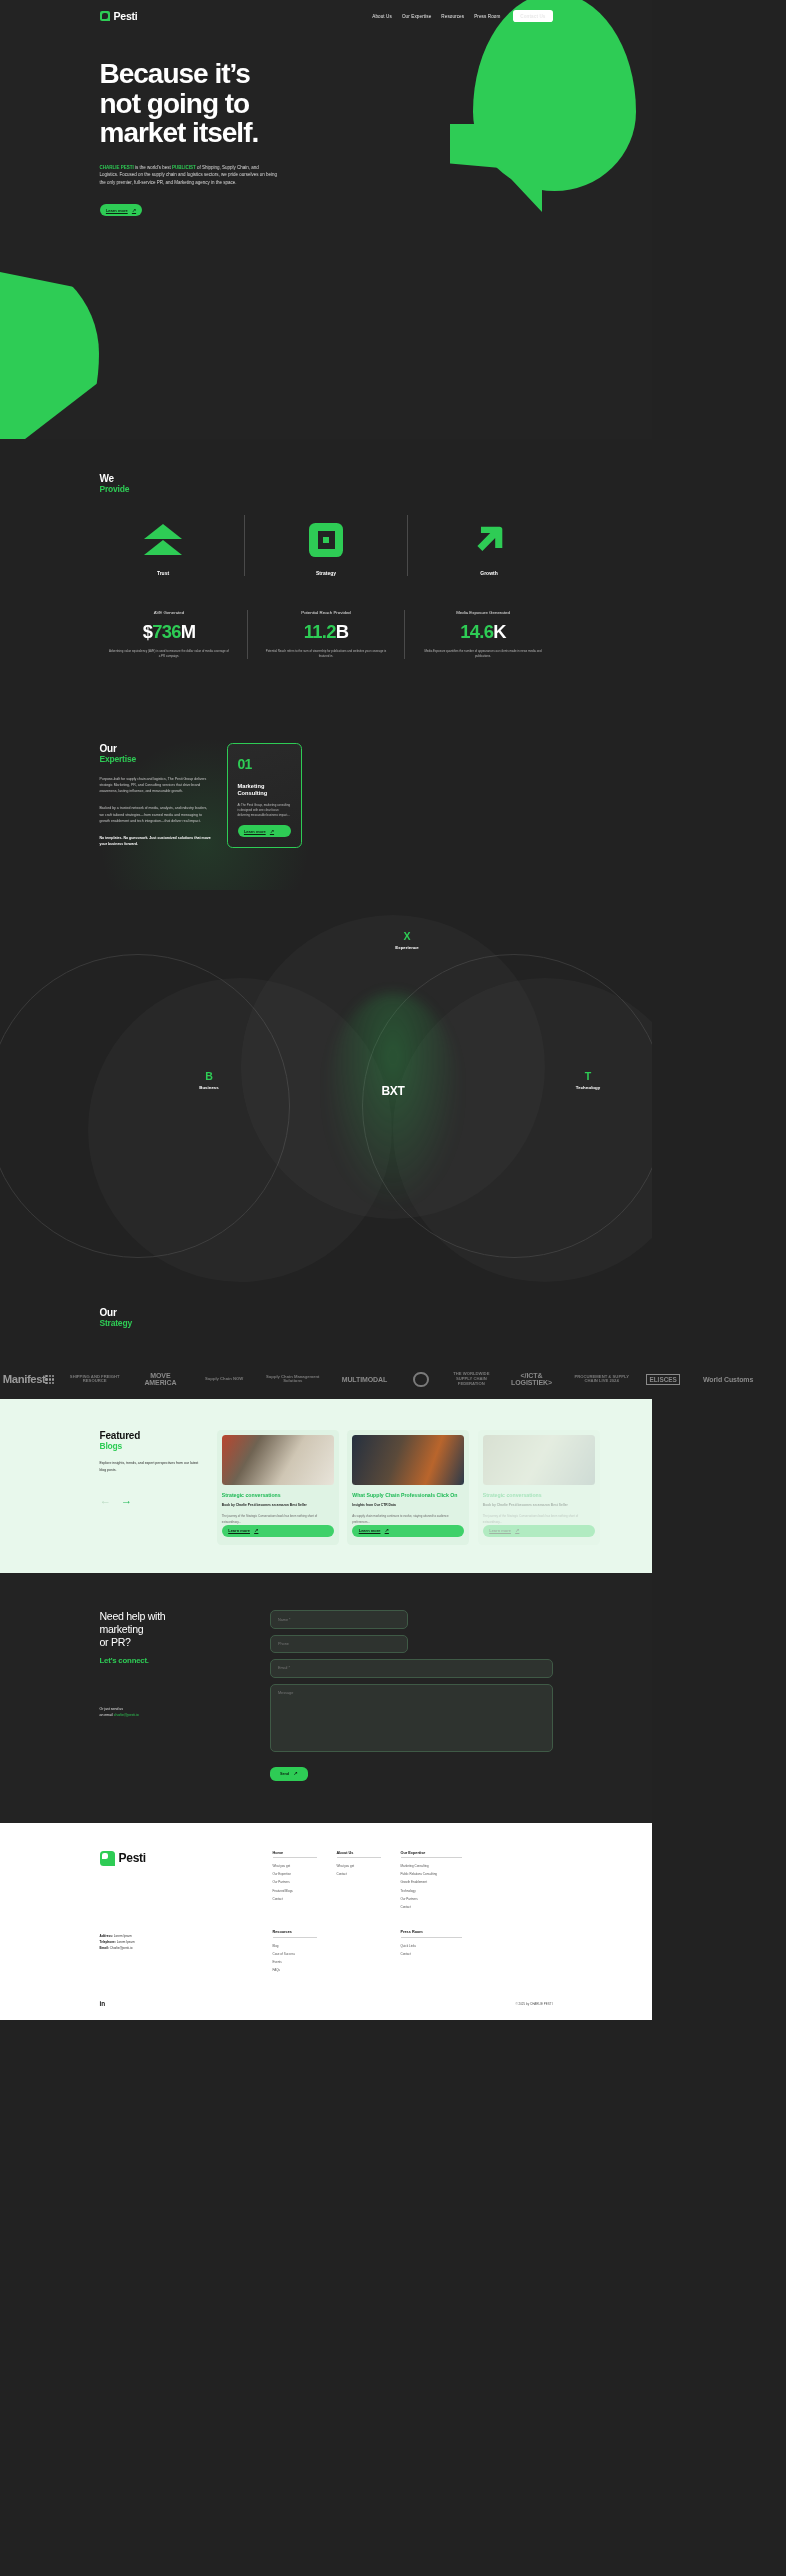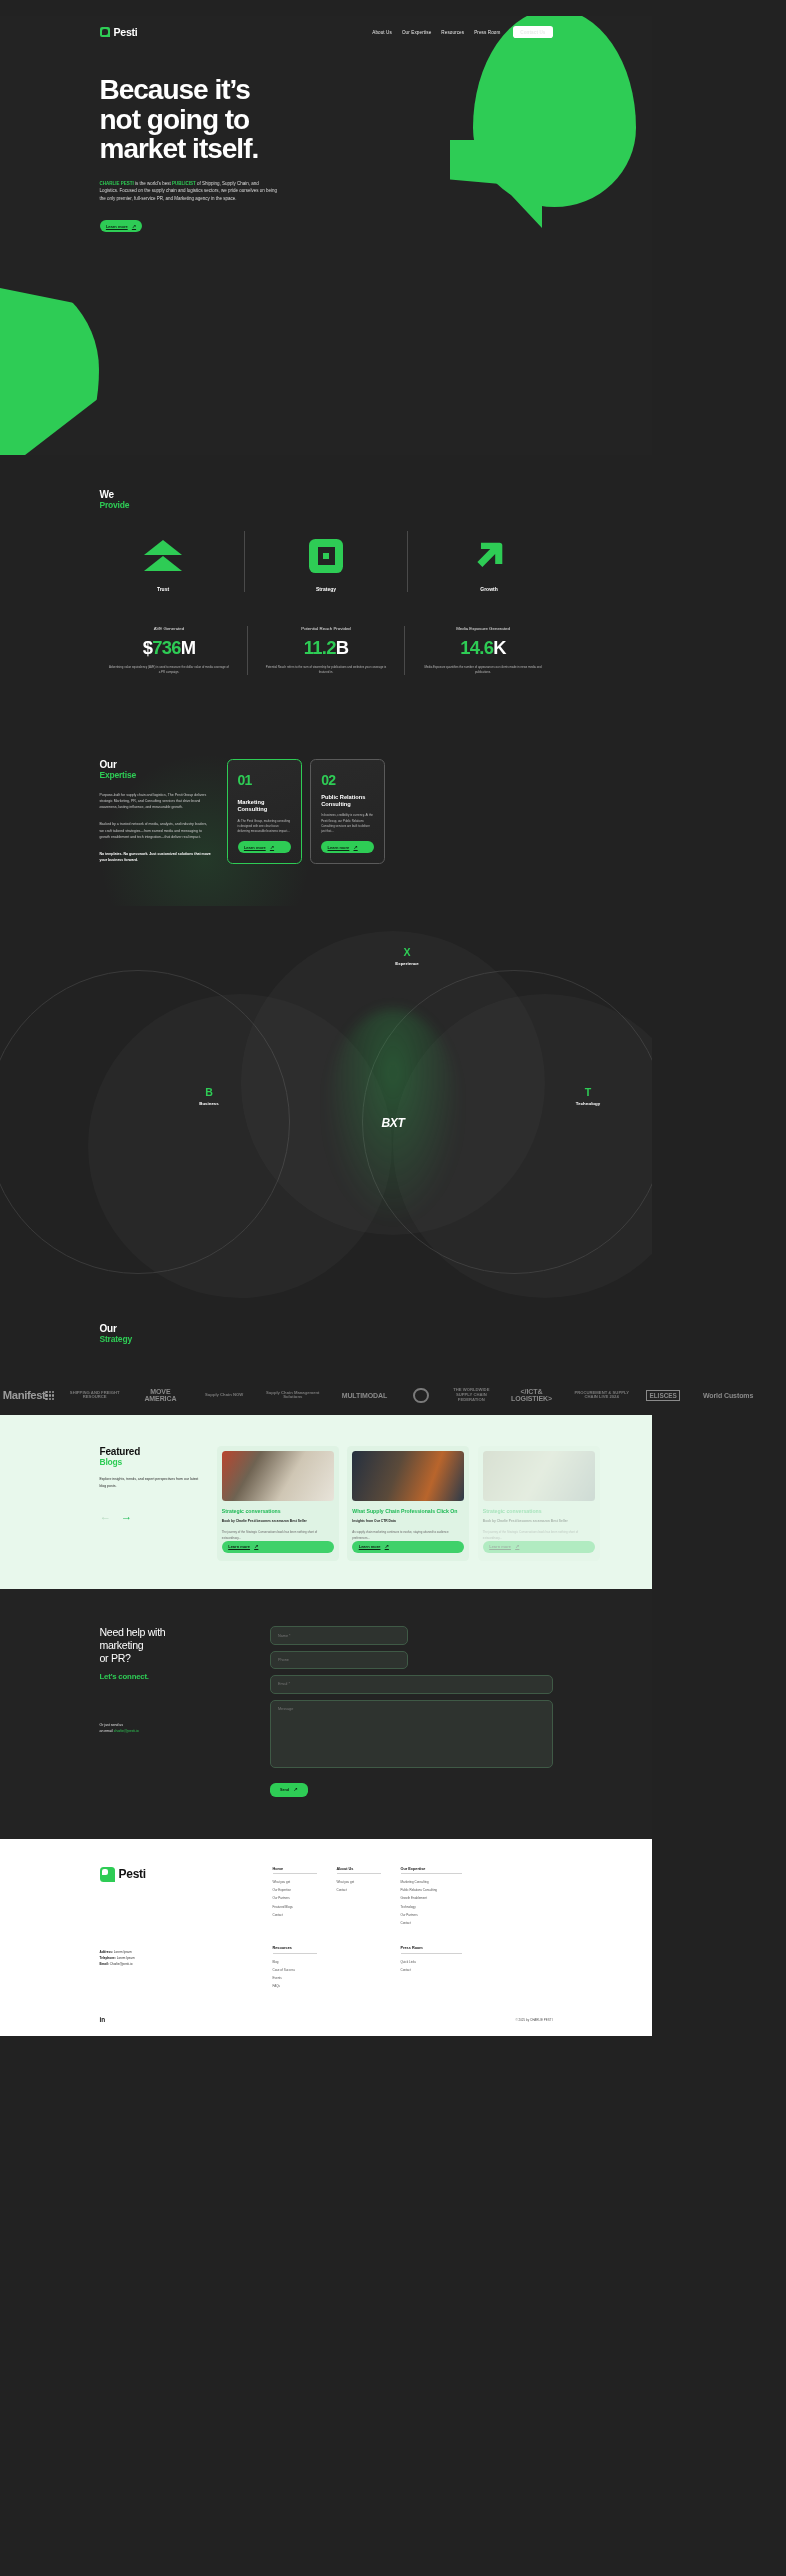--- a/index.html
+++ b/index.html
@@ -4,21 +4,21 @@
 <style>
   * { margin:0; padding:0; box-sizing:border-box; }
   html,body { width:786px; }
   body {
     font-family:"Liberation Sans", sans-serif;
     background:#222222;
     color:#fff;
     width:786px;
     overflow-x:hidden;
   }
-  .wrap { width:652px; position:relative;margin-top:16px; }
+  .wrap { width:652px; position:relative; }
 
   
   .hero {
     position:relative; background:#232323; height:439px; overflow:hidden;
   }
   .blob-right2 {
     position:absolute; top:-7px; right:15.6px; width:163px; height:198px;
     background:#2ECC55; border-radius:50% 50% 50% 50%/60% 60% 40% 40%;
   }
   .blob-tail {
@@ -346,29 +346,20 @@
         <div class="exp-cards">
           <div class="exp-card active">
             <div class="exp-num">01</div>
             <div class="exp-title">Marketing Consulting</div>
             <div class="exp-desc">At The Pesti Group, marketing consulting is designed with one clear focus: delivering measurable business impact...</div>
             <a href="#" class="btn-green">
               <span>Learn more</span>
               <span class="arrow-ne">↗</span>
             </a>
           </div>
-          <div class="exp-card">
-            <div class="exp-num">02</div>
-            <div class="exp-title">Public Relations Consulting</div>
-            <div class="exp-desc">In business, credibility is currency. At the Pesti Group, our Public Relations Consulting services are built to deliver just that...</div>
-            <a href="#" class="btn-green">
-              <span>Learn more</span>
-              <span class="arrow-ne">↗</span>
-            </a>
-          </div>
         </div>
       </div>
     </div>
   </section>
 
   <section class="bxt">
     <div class="circ c-outl" style="left:-14px;  top:64px;"></div>
     <div class="circ c-outl" style="right:-14px; top:64px;"></div>
     <div class="circ c-fill" style="left:88px;  top:88px;"></div>
     <div class="circ c-fill" style="left:241px;  top:25px;"></div>
@@ -380,21 +371,21 @@
       <div class="bxt-name">Experience</div>
     </div>
     <div class="bxt-lab" style="left:170px; top:181px; width:78px;">
       <div class="bxt-letter">B</div>
       <div class="bxt-name">Business</div>
     </div>
     <div class="bxt-lab" style="left:549px; top:181px; width:78px;">
       <div class="bxt-letter">T</div>
       <div class="bxt-name">Technology</div>
     </div>
-    <div class="bxt-lab bxt-center" style="left:354px; top:210px; width:78px;font-style:italic;">BXT</div>
+    <div class="bxt-lab bxt-center" style="left:354px; top:194px; width:78px;">BXT</div>
   </section>
 
   <section class="partners">
     <div class="section">
       <div class="kicker">
         <div class="l1">Our</div>
         <div class="l2">Strategy</div>
       </div>
     </div>
 

